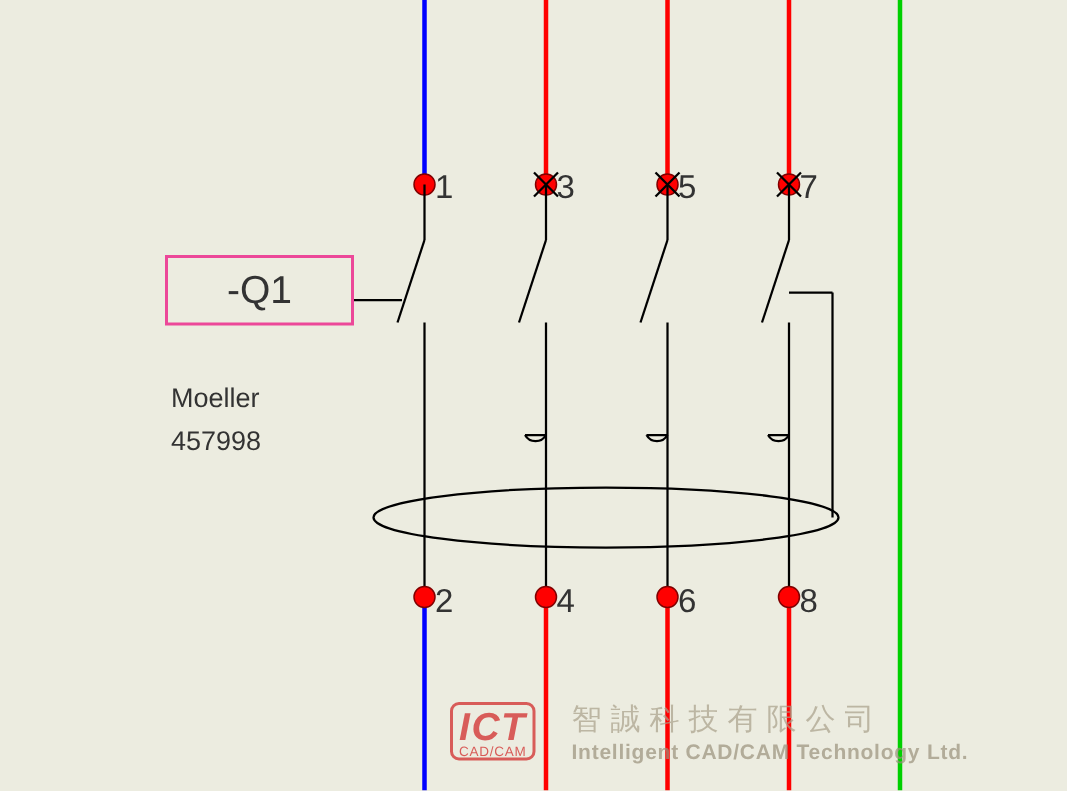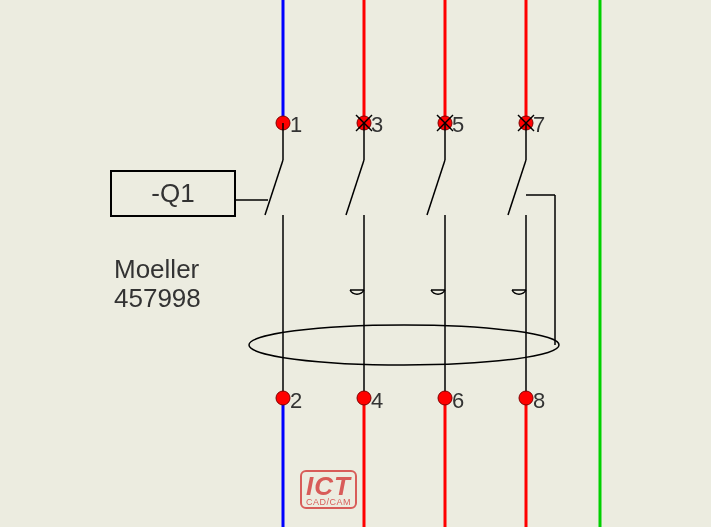--- a/index.html
+++ b/index.html
@@ -12,29 +12,29 @@
     overflow: hidden;
     font-family: Arial, sans-serif;
   }
   .stage {
     position: absolute;
     inset: 0;
   }
   svg { display: block; }
   .component-label-box {
     position: absolute;
-    border: 2px solid #000000;
+    border: 2px solid #ec4899;
     font-size: 26px;
     color: #333;
     padding: 6px 10px;
     background: transparent;
   }
   .text-label {
     position: absolute;
-    font-size: 26px;
+    font-size: 18px;
     color: #333;
     line-height: 1.15;
   }
   .terminal-num {
     position: absolute;
     font-size: 22px;
     color: #333;
   }
   .logo {
     position: absolute;
@@ -160,13 +160,17 @@
 <div class="terminal-num" style="left:290px; top:388px;">2</div>
 <div class="terminal-num" style="left:371px; top:388px;">4</div>
 <div class="terminal-num" style="left:452px; top:388px;">6</div>
 <div class="terminal-num" style="left:533px; top:388px;">8</div>
 
 <div class="logo">
   <div class="logo-box">
     <div class="big">ICT</div>
     <div class="small">CAD/CAM</div>
   </div>
+  <div class="logo-text">
+    <div class="cn">智誠科技有限公司</div>
+    <div class="en">Intelligent CAD/CAM Technology Ltd.</div>
+  </div>
 </div>
 
 </body></html>

